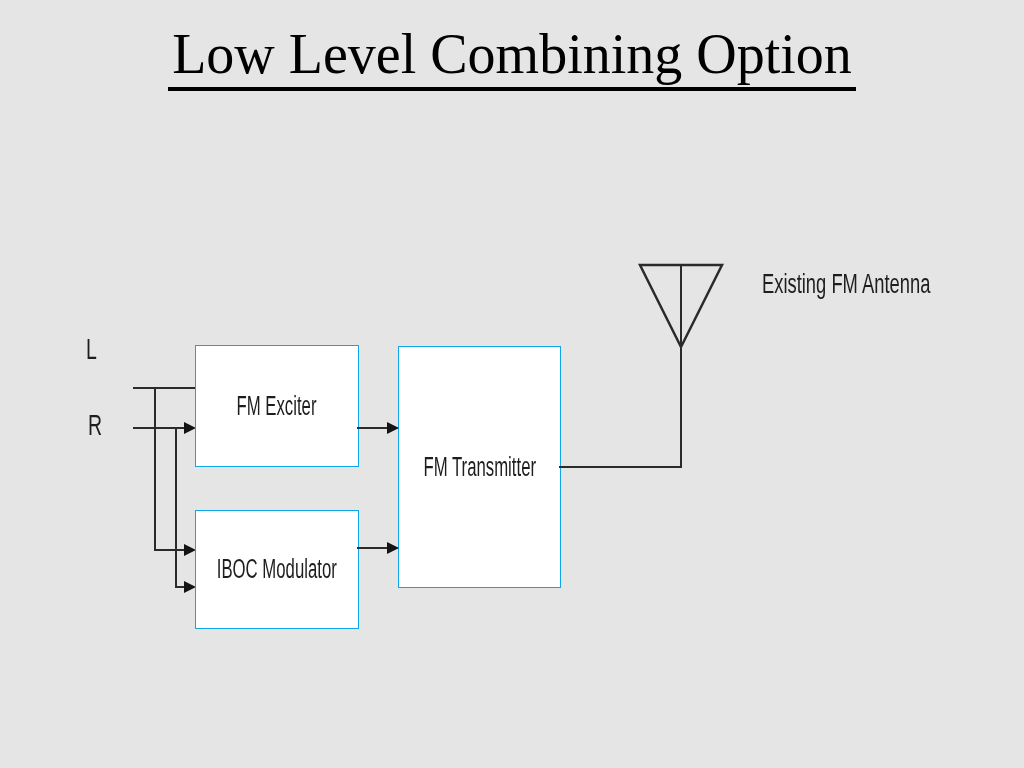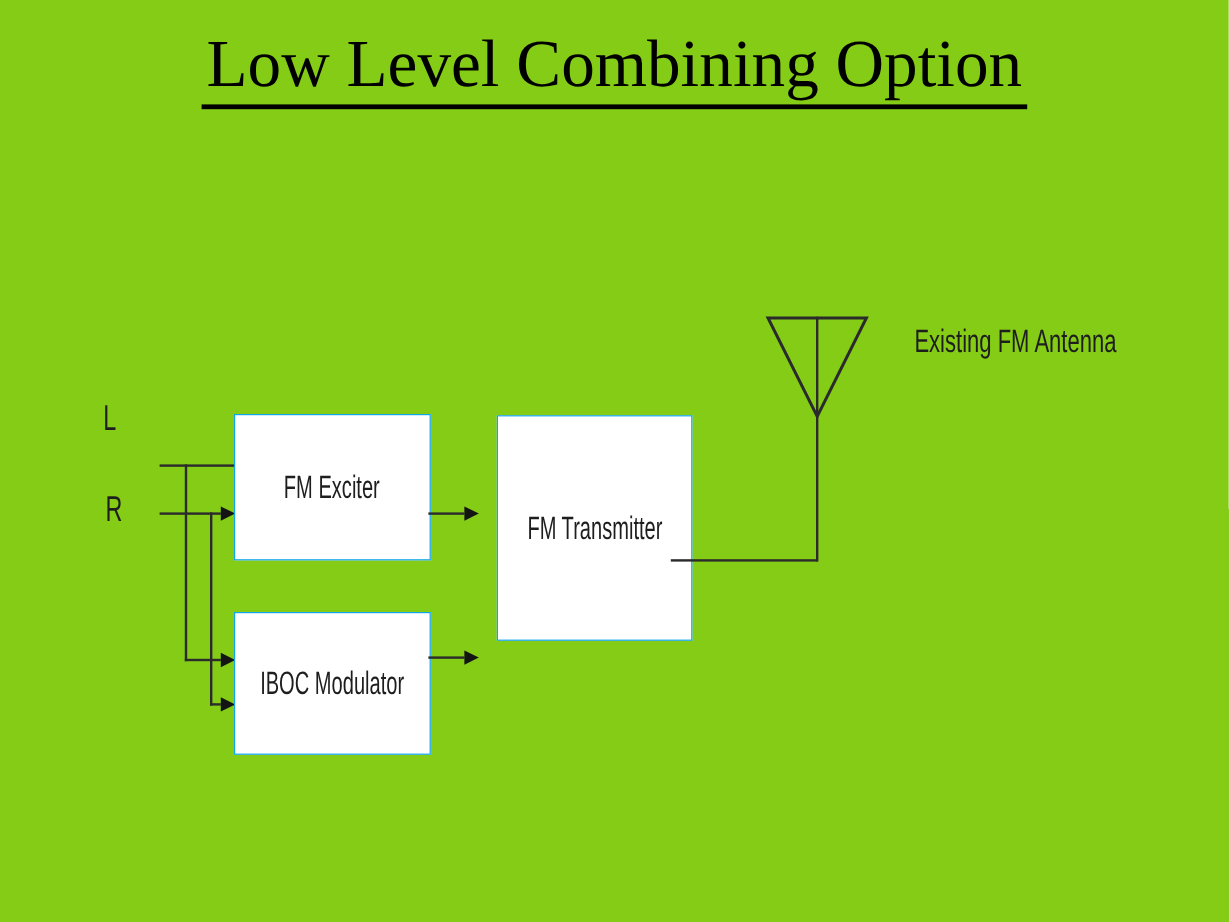--- a/index.html
+++ b/index.html
@@ -4,21 +4,21 @@
 <style>
   html, body {
     margin: 0;
     padding: 0;
     background: #ffffff;
   }
   .slide {
     position: relative;
     width: 1024px;
     height: 768px;
-    background: #84cc16;
+    background: #e5e5e5;
     overflow: hidden;
     font-family: "Liberation Sans", sans-serif;
   }
   
   .title-wrap {
     position: absolute;
     left: 0;
     top: 22px;
     width: 1024px;
     text-align: center;
@@ -112,21 +112,21 @@
   <div class="arrow-right" style="left:184px; top:581px;"></div>
 
   <div class="block" style="left:195px; top:345px; width:164px; height:122px;">
     <span class="block-label">FM Exciter</span>
   </div>
 
   <div class="block" style="left:195px; top:510px; width:164px; height:119px;">
     <span class="block-label">IBOC Modulator</span>
   </div>
 
-  <div class="block" style="left:398px; top:346px; width:163px; height:188px;margin-left:16px;">
+  <div class="block" style="left:398px; top:346px; width:163px; height:242px;">
     <span class="block-label">FM Transmitter</span>
   </div>
 
   <div class="wire" style="left:357px; top:427px; width:30px; height:2px;"></div>
   <div class="arrow-right" style="left:387px; top:422px;"></div>
 
   <div class="wire" style="left:357px; top:547px; width:30px; height:2px;"></div>
   <div class="arrow-right" style="left:387px; top:542px;"></div>
 
   <div class="wire" style="left:559px; top:466px; width:122px; height:2px;"></div>

